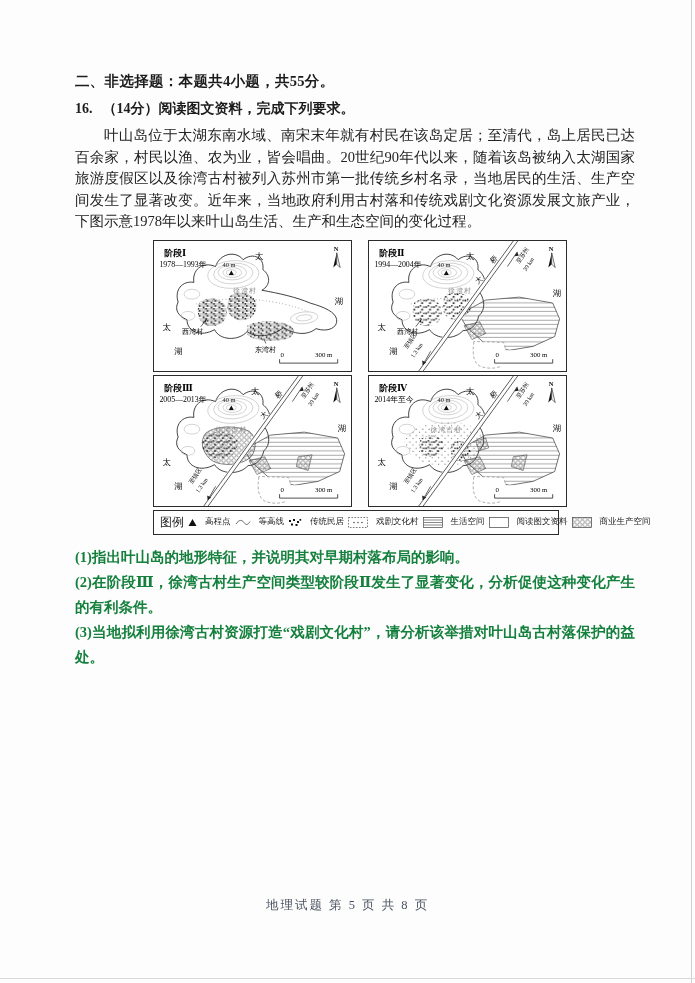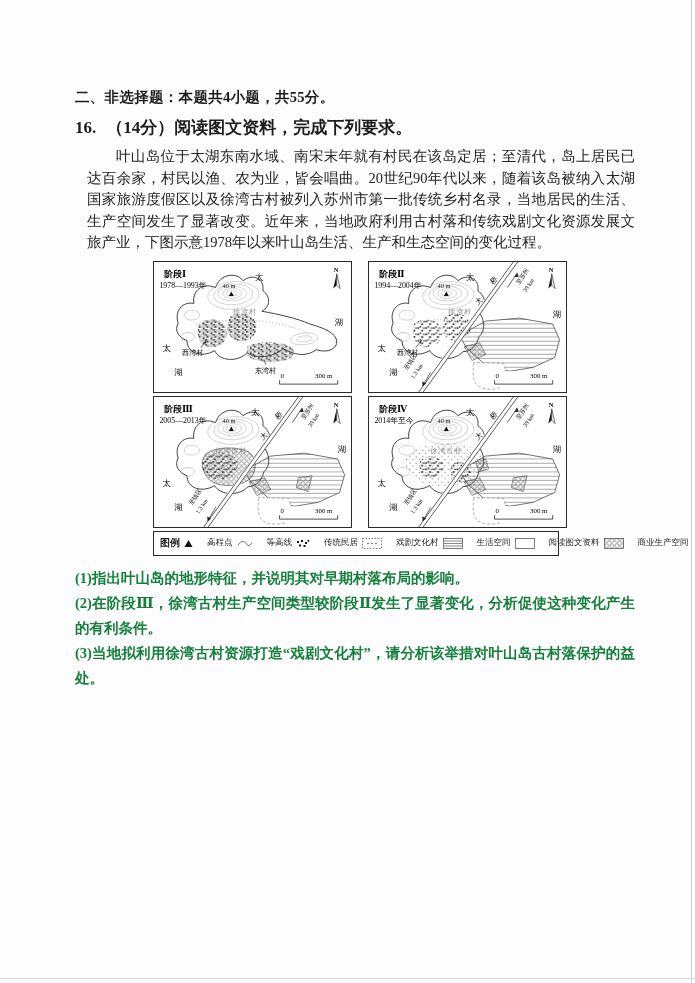--- a/index.html
+++ b/index.html
@@ -1,32 +1,32 @@
 <!DOCTYPE html>
 <html><head>
 <meta charset="utf-8">
 <style>
   html,body{margin:0;padding:0;background:#e9e9e9;}
   .page{position:relative;width:695px;height:983px;background:#fdfdfd;margin:0 auto;
         font-family:"Liberation Serif","DejaVu Serif",serif;color:#1c1c1c;overflow:hidden;}
   .scan-edge-r{position:absolute;right:3px;top:0;width:1px;height:100%;background:#cfcfcf;}
   .scan-edge-b{position:absolute;left:0;bottom:4px;width:100%;height:1px;background:#d8d8d8;}
-  .content{position:absolute;left:75px;top:88px;width:560px;}
+  .content{position:absolute;left:75px;top:72px;width:560px;}
   .sec-head{font-size:14.5px;font-weight:700;letter-spacing:.3px;margin-bottom:9px;}
-  .q16{font-size:17px;font-weight:700;margin-bottom:7px;}
+  .q16{font-size:14px;font-weight:700;margin-bottom:7px;}
   .q16 .qno{margin-right:10px;}
-  .passage{font-size:14.5px;line-height:21.5px;text-align:justify;text-indent:2em;color:#222;margin-left:12px;}
+  .passage{font-size:14.5px;line-height:21.5px;text-align:justify;text-indent:2em;color:#222;}
   .figure-wrap{width:406px;margin:7px 0 10px 78px;}
   .panel-grid{display:grid;grid-template-columns:199px 199px;gap:3px 16px;}
   .panel-svg{display:block;background:#fff;border:1px solid #2b2b2b;box-sizing:border-box;}
   .legend-bar{margin-top:3px;border:1px solid #2b2b2b;background:#fff;height:23px;
               display:flex;align-items:center;padding:0 6px;gap:4px;
               font-size:8.5px;justify-content:space-between;white-space:nowrap;}
-  .legend-item{display:inline-flex;align-items:center;gap:14px;}
-  .legend-title{font-weight:700;font-size:10px;}
+  .legend-item{display:inline-flex;align-items:center;gap:8px;}
+  .legend-title{font-weight:400;font-size:12px;}
   .sub-questions{margin-top:4px;}
   .sub-q{font-size:14.5px;line-height:25px;font-weight:600;text-align:justify;color:#15803d;}
   .footer{position:absolute;left:0;top:897px;width:695px;text-align:center;
           font-size:12.5px;color:#4a5260;letter-spacing:2px;}
   svg text{font-family:"Liberation Serif","DejaVu Serif",serif;}
 </style>
 </head>
 <body>
 
 <svg width="0" height="0" style="position:absolute" aria-hidden="true">
@@ -357,13 +357,14 @@
       </div>
     </div>
 
     <div class="sub-questions">
       <div class="sub-q">(1)指出叶山岛的地形特征，并说明其对早期村落布局的影响。</div>
       <div class="sub-q">(2)在阶段Ⅲ，徐湾古村生产空间类型较阶段Ⅱ发生了显著变化，分析促使这种变化产生的有利条件。</div>
       <div class="sub-q">(3)当地拟利用徐湾古村资源打造“戏剧文化村”，请分析该举措对叶山岛古村落保护的益处。</div>
     </div>
   </div>
 
+  <div class="footer">地理试题 第 5 页 共 8 页</div>
 </div>
 
 </body></html>

